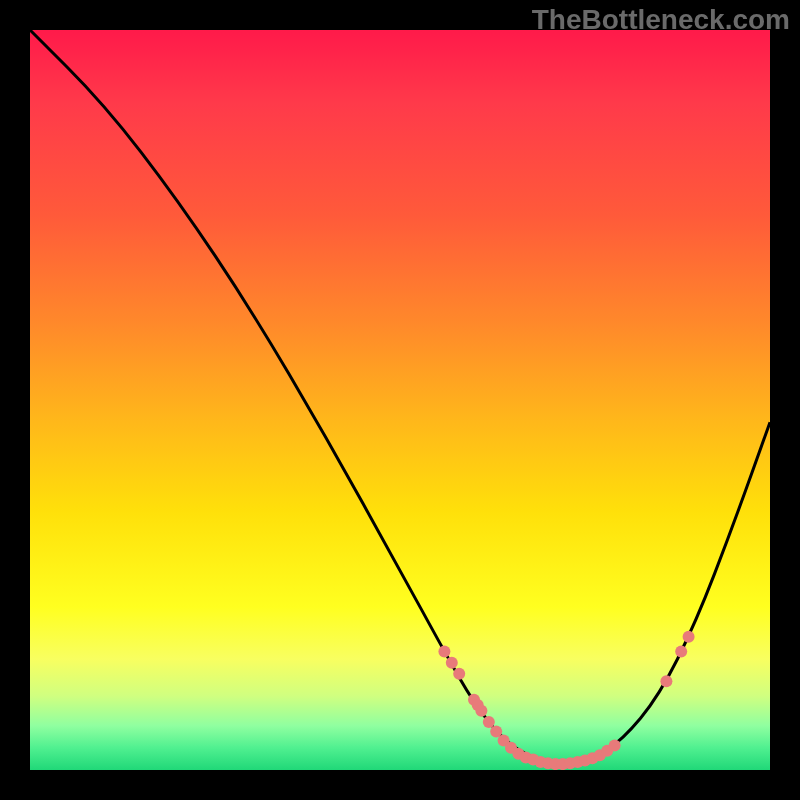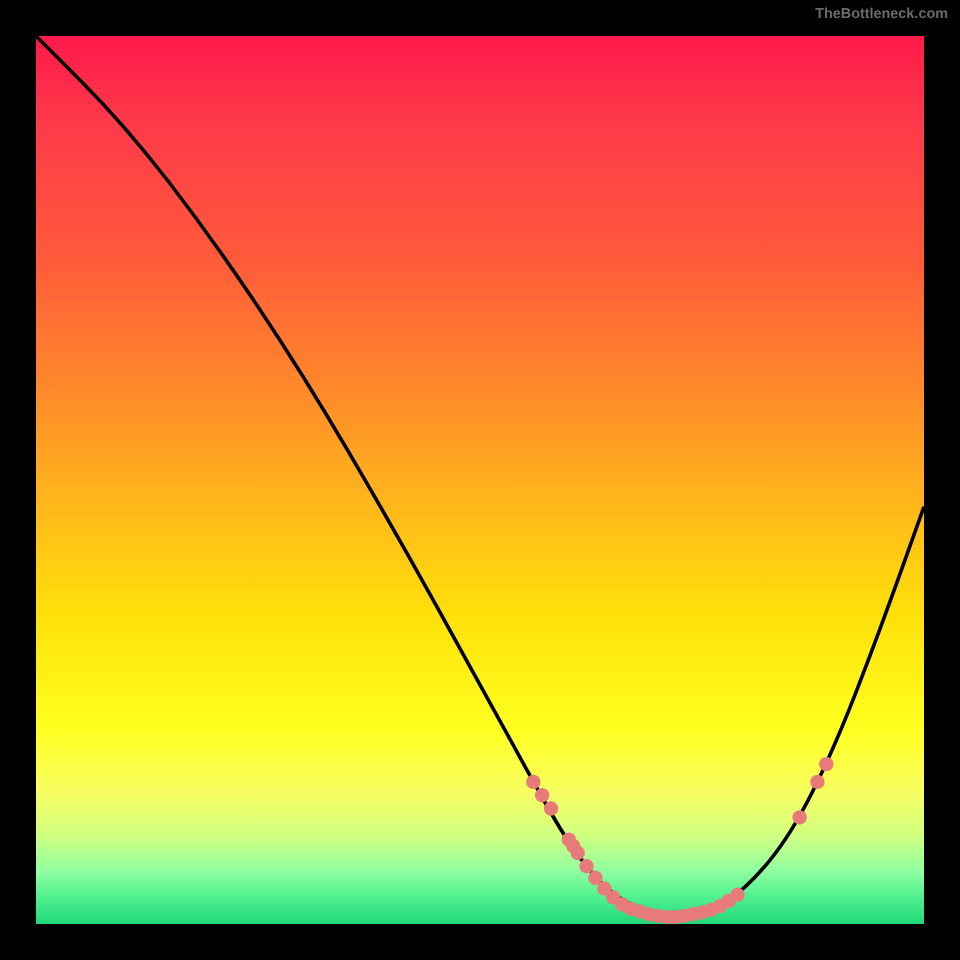--- a/index.html
+++ b/index.html
@@ -8,21 +8,21 @@
     height: 800px;
     background: #000;
     position: relative;
     font-family: Arial, sans-serif;
   }
   .attribution {
     position: absolute;
     top: 4px;
     right: 10px;
     color: #6a6a6a;
-    font-size: 12px;
+    font-size: 28px;
     font-weight: bold;
     z-index: 10;
   }
   .plot-area {
     position: absolute;
     left: 30px;
     top: 30px;
     width: 740px;
     height: 740px;
   }

